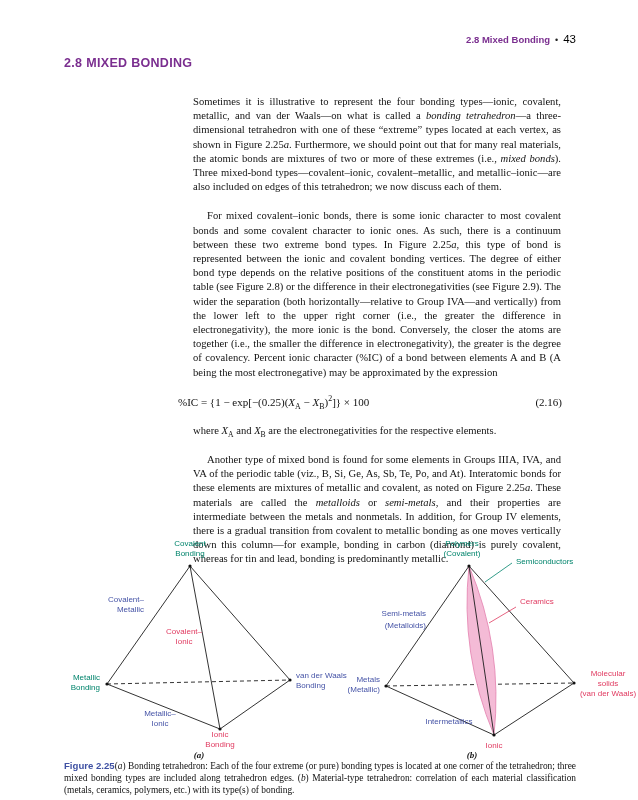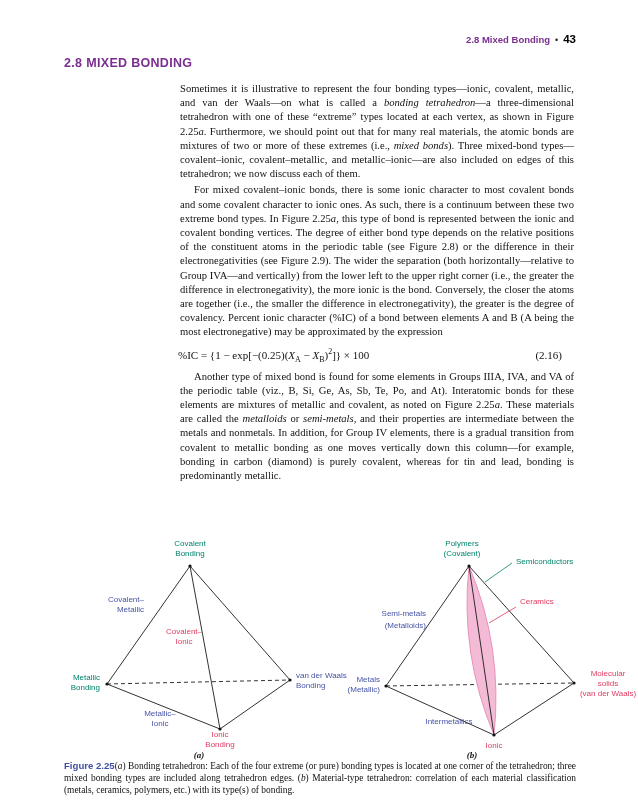--- a/index.html
+++ b/index.html
@@ -1,27 +1,27 @@
 <!DOCTYPE html>
 <html style="--heading_purple: #7A2E8F; --figure_blue: #3F51A3; --teal: #00846C; --blue: #4553A6; --magenta: #E03A60; --lens_fill: #F4BBD6; --lens_stroke: #E589B4;"><head>
 <meta charset="utf-8">
 <style>
   html,body{margin:0;padding:0;background:#fff;}
   .page{position:relative;width:638px;height:800px;background:#ffffff;font-family:"Liberation Serif",serif;color:#111;overflow:hidden;}
 
   .running-head{position:absolute;top:33px;right:62px;font-family:"Liberation Sans",sans-serif;font-size:9.5px;white-space:nowrap;}
   .running-head .sec{color:var(--heading_purple);font-weight:bold;}
   .running-head .dot{color:#222;margin:0 5px;font-size:9px;}
-  .running-head .pg{color:#000;font-weight:bold;font-size:11.5px;}
+  .running-head .pg{color:#000;font-weight:normal;font-size:11.5px;}
 
   .section-heading{position:absolute;left:64px;top:56px;color:var(--heading_purple);font-family:"Liberation Sans",sans-serif;font-weight:bold;font-size:12.5px;letter-spacing:.3px;white-space:nowrap;}
   .section-heading .num{margin-right:4px;}
 
   .body-text{position:absolute;left:178px;top:80px;width:398px;font-size:10.6px;line-height:14.2px;text-align:justify;}
-  .body-text p{margin:2px;}
+  .body-text p{margin:15px;}
   .body-text p.indent{text-indent:14px;}
   sub,sup{line-height:0;font-size:72%;}
 
   .equation{position:relative;margin:8px 0 8px 0;text-align:left;font-size:11px;line-height:14px;}
   .equation .eq-number{position:absolute;right:14px;top:0;}
 
   .figure-area{position:absolute;left:12px;top:530px;width:544px;height:232px;}
   .figure-area svg{position:absolute;top:0;}
   .svg-a{left:52px;}
   .svg-b{left:332px;}
@@ -52,20 +52,21 @@
     <span class="num">2.8</span><span>MIXED BONDING</span>
   </div>
 
   <div class="body-text">
     <p><span>Sometimes it is illustrative to represent the four bonding types—ionic, covalent, metallic, and van der Waals—on what is called a </span><i>bonding tetrahedron</i><span>—a three-dimensional tetrahedron with one of these “extreme” types located at each vertex, as shown in Figure 2.25</span><i>a</i><span>. Furthermore, we should point out that for many real materials, the atomic bonds are mixtures of two or more of these extremes (i.e., </span><i>mixed bonds</i><span>). Three mixed-bond types—covalent–ionic, covalent–metallic, and metallic–ionic—are also included on edges of this tetrahedron; we now discuss each of them.</span></p>
     <p class="indent"><span>For mixed covalent–ionic bonds, there is some ionic character to most covalent bonds and some covalent character to ionic ones. As such, there is a continuum between these two extreme bond types. In Figure 2.25</span><i>a</i><span>, this type of bond is represented between the ionic and covalent bonding vertices. The degree of either bond type depends on the relative positions of the constituent atoms in the periodic table (see Figure 2.8) or the difference in their electronegativities (see Figure 2.9). The wider the separation (both horizontally—relative to Group IVA—and vertically) from the lower left to the upper right corner (i.e., the greater the difference in electronegativity), the more ionic is the bond. Conversely, the closer the atoms are together (i.e., the smaller the difference in electronegativity), the greater is the degree of covalency. Percent ionic character (%IC) of a bond between elements A and B (A being the most electronegative) may be approximated by the expression</span></p>
     <div class="equation">
       <span><span>%IC = {1 − exp[−(0.25)(</span><i>X</i><sub>A</sub><span> − </span><i>X</i><sub>B</sub><span>)</span><sup>2</sup><span>]} × 100</span></span>
       <span class="eq-number">(2.16)</span>
     </div>
+    <p><span>where </span><i>X</i><sub>A</sub><span> and </span><i>X</i><sub>B</sub><span> are the electronegativities for the respective elements.</span></p>
     <p class="indent"><span>Another type of mixed bond is found for some elements in Groups IIIA, IVA, and VA of the periodic table (viz., B, Si, Ge, As, Sb, Te, Po, and At). Interatomic bonds for these elements are mixtures of metallic and covalent, as noted on Figure 2.25</span><i>a</i><span>. These materials are called the </span><i>metalloids</i><span> or </span><i>semi-metals</i><span>, and their properties are intermediate between the metals and nonmetals. In addition, for Group IV elements, there is a gradual transition from covalent to metallic bonding as one moves vertically down this column—for example, bonding in carbon (diamond) is purely covalent, whereas for tin and lead, bonding is predominantly metallic.</span></p>
   </div>
 
   <div class="figure-area">
 
     <svg class="svg-a" width="288" height="232" viewBox="0 0 288 232">
       <line x1="43" y1="154" x2="226" y2="150" class="edge-dashed"></line>
       <line x1="126" y1="36" x2="43" y2="154" class="edge"></line>
       <line x1="126" y1="36" x2="226" y2="150" class="edge"></line>
       <line x1="126" y1="36" x2="156" y2="199" class="edge"></line>

